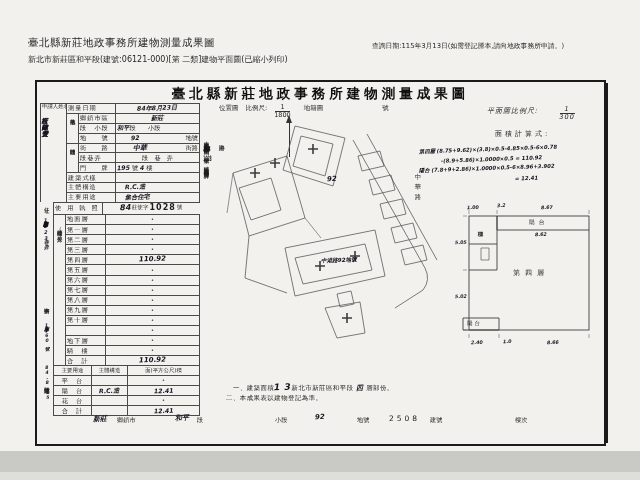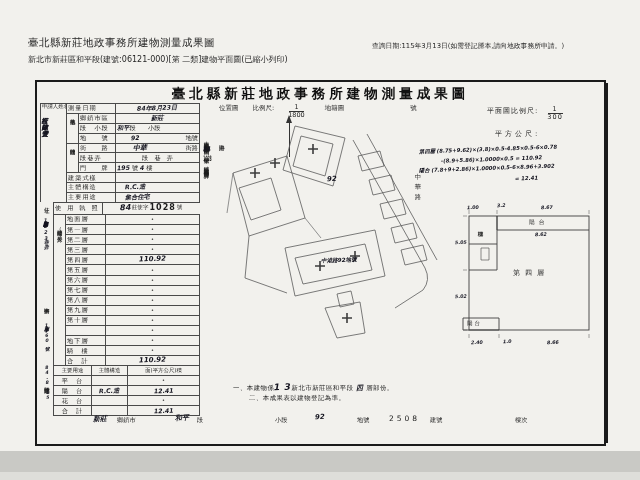--- a/index.html
+++ b/index.html
@@ -247,21 +247,21 @@
         <div class="vt hand" style="height:42px;font-size:4.6px;">莊測字1160號</div>
         <div class="vt hand" style="height:18px;font-size:4.6px;">84.8.15</div>
         <div class="vt" style="height:30px;">附屬建物</div>
       </div>
     </div>
 
     <div class="abs vt" style="left:166px;top:55px;height:252px;font-size:5.4px;letter-spacing:0.5px;">
       <span>本建物平面圖及建物面積係依使用執照</span><span class="hand tcy" style="font-size:7px;">84</span><span>莊使字第</span><span class="tcy" style="font-size:7.5px;font-weight:600;">1028</span><span>號設計圖暨竣工平面圖轉繪計算</span>
     </div>
 
-    <div class="abs" style="left:182px;top:22px;display:flex;align-items:flex-start;gap:14px;font-size:6.5px;">
+    <div class="abs" style="left:182px;top:22px;display:flex;align-items:flex-start;gap:7px;font-size:6.5px;">
       <span>位置圖</span>
       <span>比例尺:</span>
       <span class="frac">
         <span class="num">1</span>
         <span>1800</span>
       </span>
       <span style="margin-left:6px;">地籍圖</span>
       <span style="margin-left:52px;">號</span>
     </div>
 
@@ -296,28 +296,28 @@
         <path d="M90,148 h10 M95,143 v10"></path>
         <path d="M125,138 h10 M130,133 v10"></path>
         <path d="M117,200 h10 M122,195 v10"></path>
       </g>
     </svg>
     <span class="abs hand" style="left:290px;top:93px;font-size:7px;">92</span>
     <span class="abs vt maplab" style="left:180px;top:58px;height:44px;">中港路</span>
     <span class="abs vt maplab" style="left:376px;top:86px;height:92px;letter-spacing:10px;font-size:6.4px;">中華路</span>
     <span class="abs hand" style="left:284px;top:175px;font-size:5.6px;">中港路92地號</span>
 
-    <div class="abs" style="left:450px;top:24px;display:flex;align-items:flex-start;gap:9px;font-size:7px;letter-spacing:1px;">
+    <div class="abs" style="left:450px;top:24px;display:flex;align-items:flex-start;gap:21px;font-size:7px;letter-spacing:1px;font-style:italic;">
       <span>平面圖比例尺:</span>
       <span class="frac">
         <span class="num">1</span>
         <span>300</span>
       </span>
     </div>
-    <div class="abs" style="left:458px;top:47px;font-size:7px;letter-spacing:3px;">平方公尺:</div>
+    <div class="abs" style="left:458px;top:47px;font-size:7px;letter-spacing:3px;">面積計算式:</div>
     <div class="abs" style="left:382px;top:63px;width:192px;font-size:5.3px;line-height:1.8;">
       <div class="hand">第四層 (8.75+9.62)×(3.8)×0.5-4.85×0.5-6×0.78</div>
       <div class="hand" style="margin-left:22px;">-(8.9+5.86)×1.0000×0.5 = 110.92</div>
       <div class="hand">陽台 (7.8+9+2.86)×1.0000×0.5-6×8.96+3.902</div>
       <div class="hand" style="margin-left:96px;">= 12.41</div>
     </div>
 
     <div class="abs" style="left:418px;top:112px;width:150px;height:176px;">
       <svg width="150" height="160" viewBox="0 0 150 160" fill="none" stroke="#3f3f3f" stroke-width="0.9">
         <rect x="14" y="22" width="120" height="114"></rect>
@@ -340,25 +340,25 @@
       <span class="abs hand dim" style="left:42px;top:9px;">3.2</span>
       <span class="abs hand dim" style="left:86px;top:11px;">8.67</span>
       <span class="abs hand dim" style="left:0px;top:46px;">5.05</span>
       <span class="abs hand dim" style="left:0px;top:100px;">5.02</span>
       <span class="abs hand dim" style="left:16px;top:146px;">2.40</span>
       <span class="abs hand dim" style="left:48px;top:145px;">1.0</span>
       <span class="abs hand dim" style="left:92px;top:146px;">8.66</span>
     </div>
 
     <div class="abs notes" style="left:196px;top:300px;">
-      <span>一、本建物係</span><span class="hand" style="font-size:9px;font-weight:700;">1 3</span><span>新北市新莊區和平段</span>
+      <span>一、建築面積</span><span class="hand" style="font-size:9px;font-weight:700;">1 3</span><span>新北市新莊區和平段</span>
       <span class="hand" style="font-size:7px;">四</span>
       <span>層部份。</span>
     </div>
-    <div class="abs notes" style="left:212px;top:312px;">二、本成果表以建物登記為準。</div>
+    <div class="abs notes" style="left:189px;top:312px;">二、本成果表以建物登記為準。</div>
 
     <div>
       <span class="abs hand" style="left:56px;top:332px;font-size:7px;">新莊</span>
       <span class="abs" style="left:80px;top:334px;font-size:6.2px;">鄉鎮市</span>
       <span class="abs hand" style="left:138px;top:331px;font-size:7px;">和平</span>
       <span class="abs" style="left:160px;top:334px;font-size:6.2px;">段</span>
       <span class="abs" style="left:238px;top:334px;font-size:6.2px;">小段</span>
       <span class="abs hand" style="left:278px;top:331px;font-size:7px;">92</span>
       <span class="abs" style="left:320px;top:334px;font-size:6.2px;">地號</span>
       <span class="abs" style="left:352px;top:332px;font-size:7.5px;letter-spacing:3px;">2508</span>

